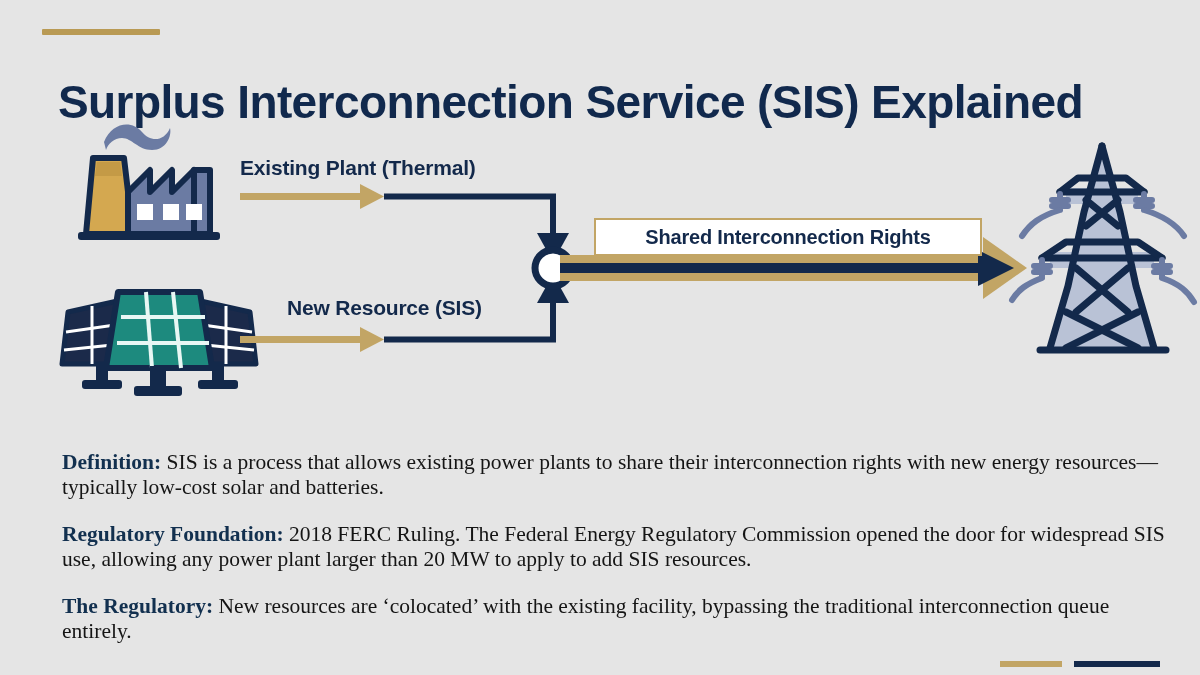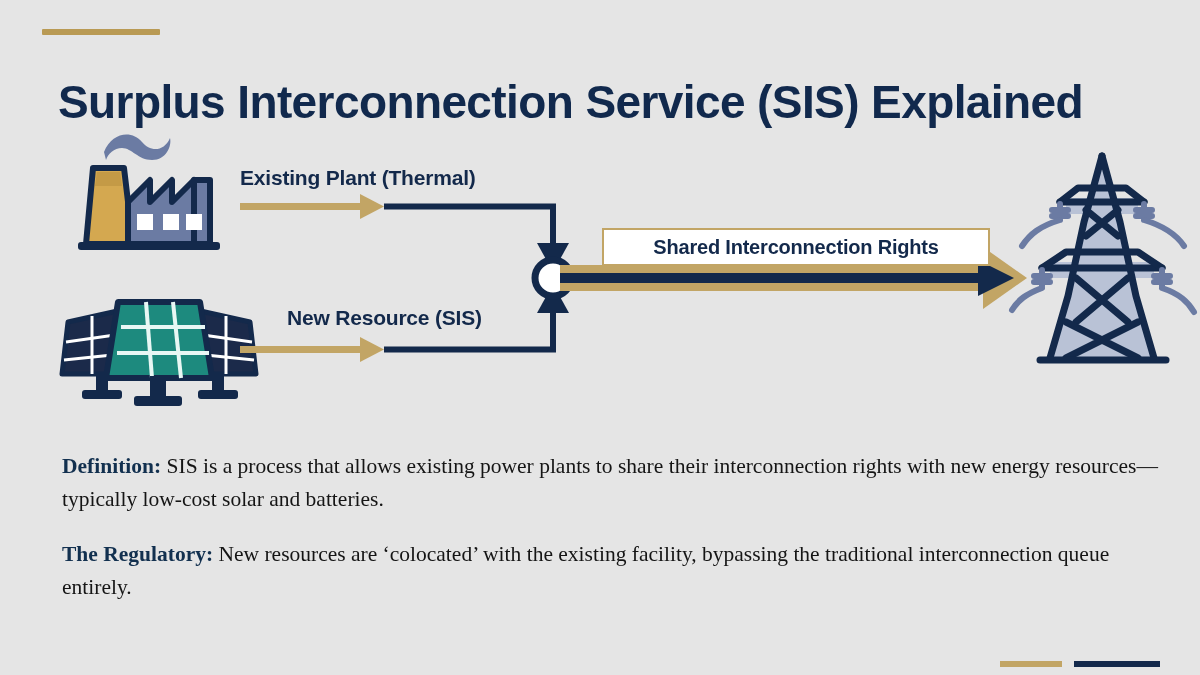--- a/index.html
+++ b/index.html
@@ -36,21 +36,21 @@
     font-weight: bold;
     letter-spacing: -0.6px;
     color: #11294d;
     white-space: nowrap;
   }
 
   
   #diagram {
     position: absolute;
     left: 0;
-    top: 110px;
+    top: 100px;
     width: 1200px;
     height: 300px;
   }
   #diagram svg { display: block; }
 
   .flow-label {
     position: absolute;
     font-size: 21px;
     font-weight: bold;
     color: #13294b;
@@ -65,41 +65,40 @@
     left: 594px;
     top: 118px;
     width: 388px;
     height: 38px;
     background: #ffffff;
     border: 2px solid #c2a565;
     box-sizing: border-box;
     display: flex;
     align-items: center;
     justify-content: center;
-    margin-left: 8px;
   }
   #shared-rights-label {
     font-size: 20px;
     font-weight: bold;
     color: #13294b;
     letter-spacing: -0.2px;
     white-space: nowrap;
   }
 
   
   #body-copy {
     position: absolute;
     left: 62px;
     top: 428px;
     width: 1110px;
     font-family: "Liberation Serif", serif;
   }
   .para {
     font-size: 21.5px;
-    line-height: 33px;
+    line-height: 25px;
     color: #151515;
     margin-bottom: 22px;
   }
   .para .lead {
     font-weight: bold;
     color: #12304f;
   }
 
   
   #footer-accent-gold {
@@ -267,20 +266,23 @@
       <span id="shared-rights-label">Shared Interconnection Rights</span>
     </div>
   </div>
 
   <div id="body-copy">
 
     <p class="para">
       <span class="lead">Definition:</span><span> SIS is a process that allows existing power plants to share their interconnection rights with new energy resources—typically low-cost solar and batteries.</span>
     </p>
 
+    <p class="para">
+      <span class="lead">Regulatory Foundation:</span><span> 2018 FERC Ruling. The Federal Energy Regulatory Commission opened the door for widespread SIS use, allowing any power plant larger than 20 MW to apply to add SIS resources.</span>
+    </p>
 
     <p class="para">
       <span class="lead">The Regulatory:</span><span> New resources are ‘colocated’ with the existing facility, bypassing the traditional interconnection queue entirely.</span>
     </p>
   </div>
 
   <div id="footer-accent-gold"></div>
   <div id="footer-accent-navy"></div>
 
 </div>

